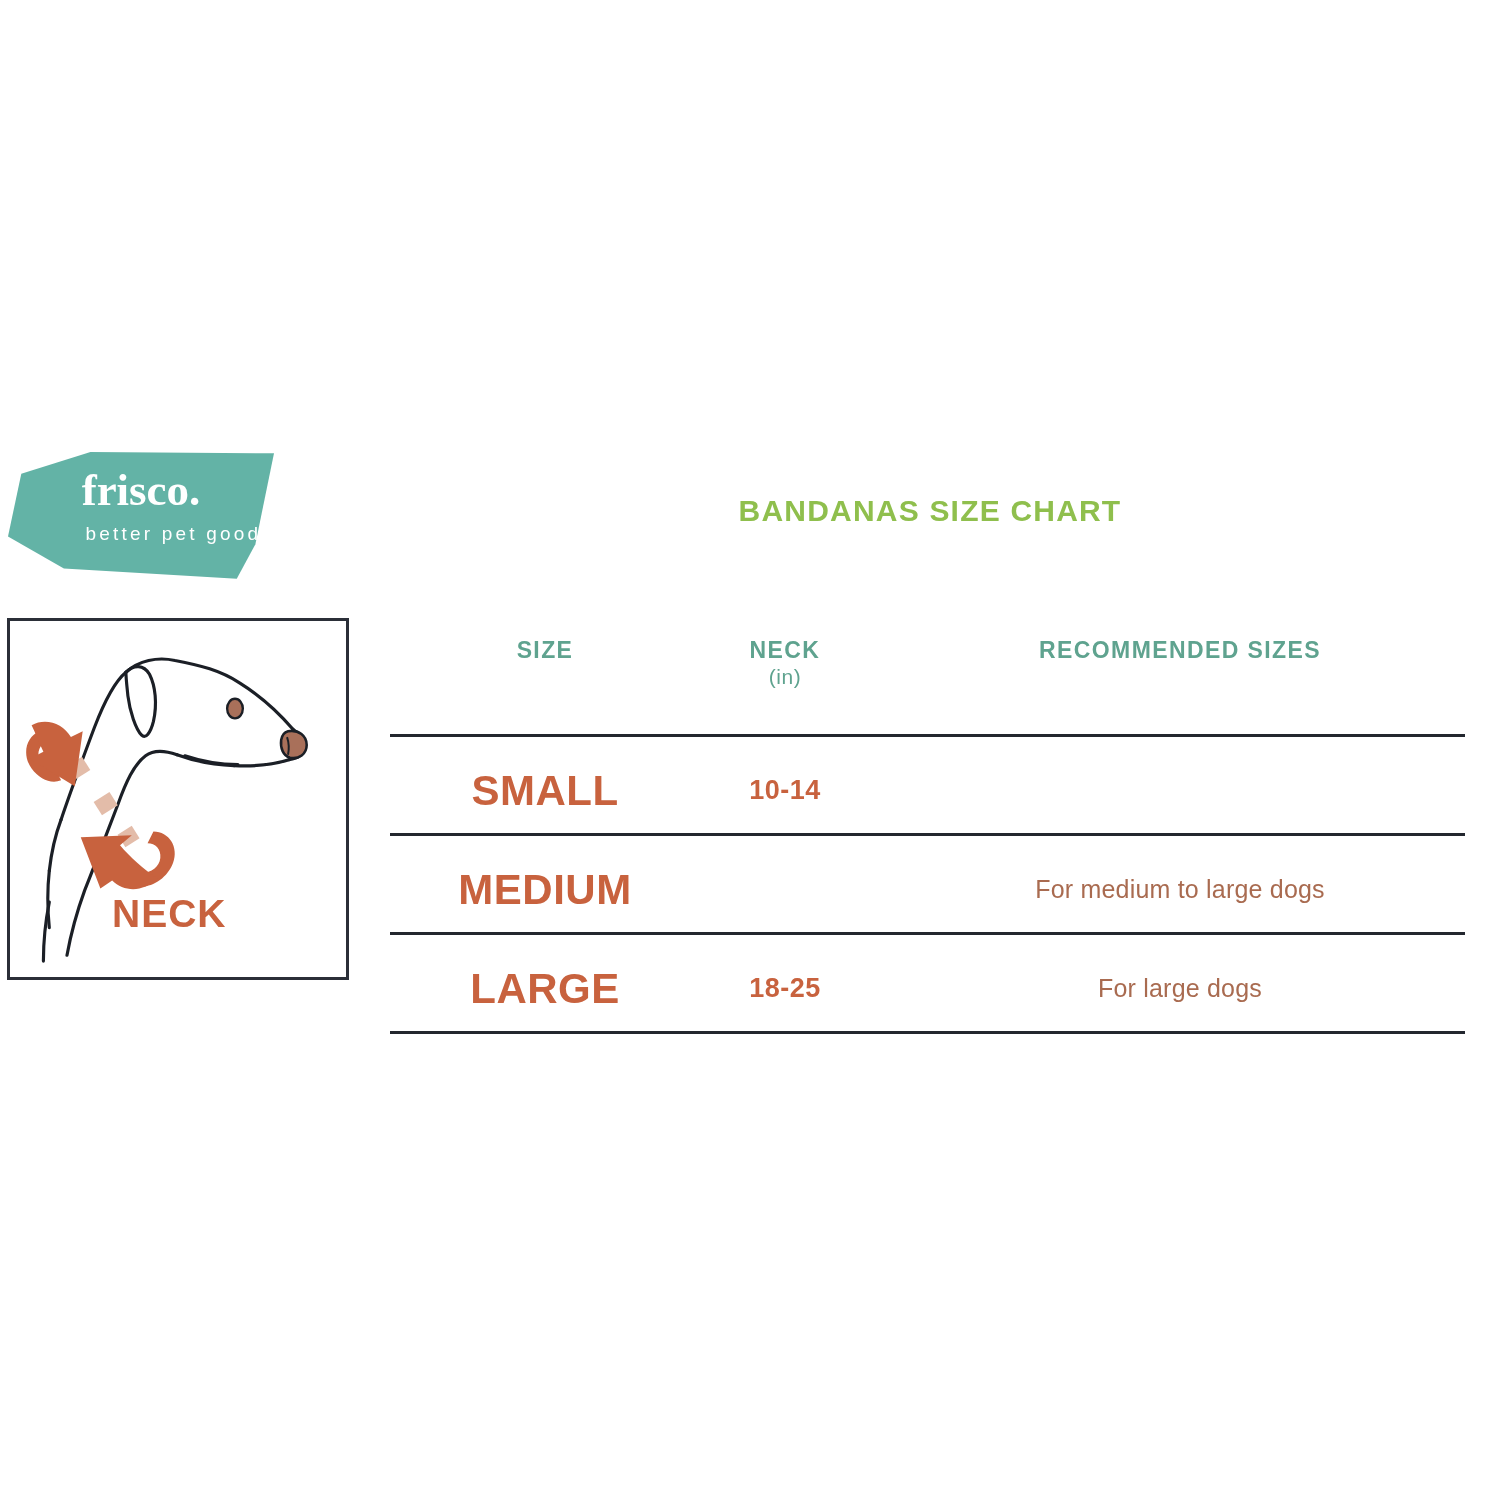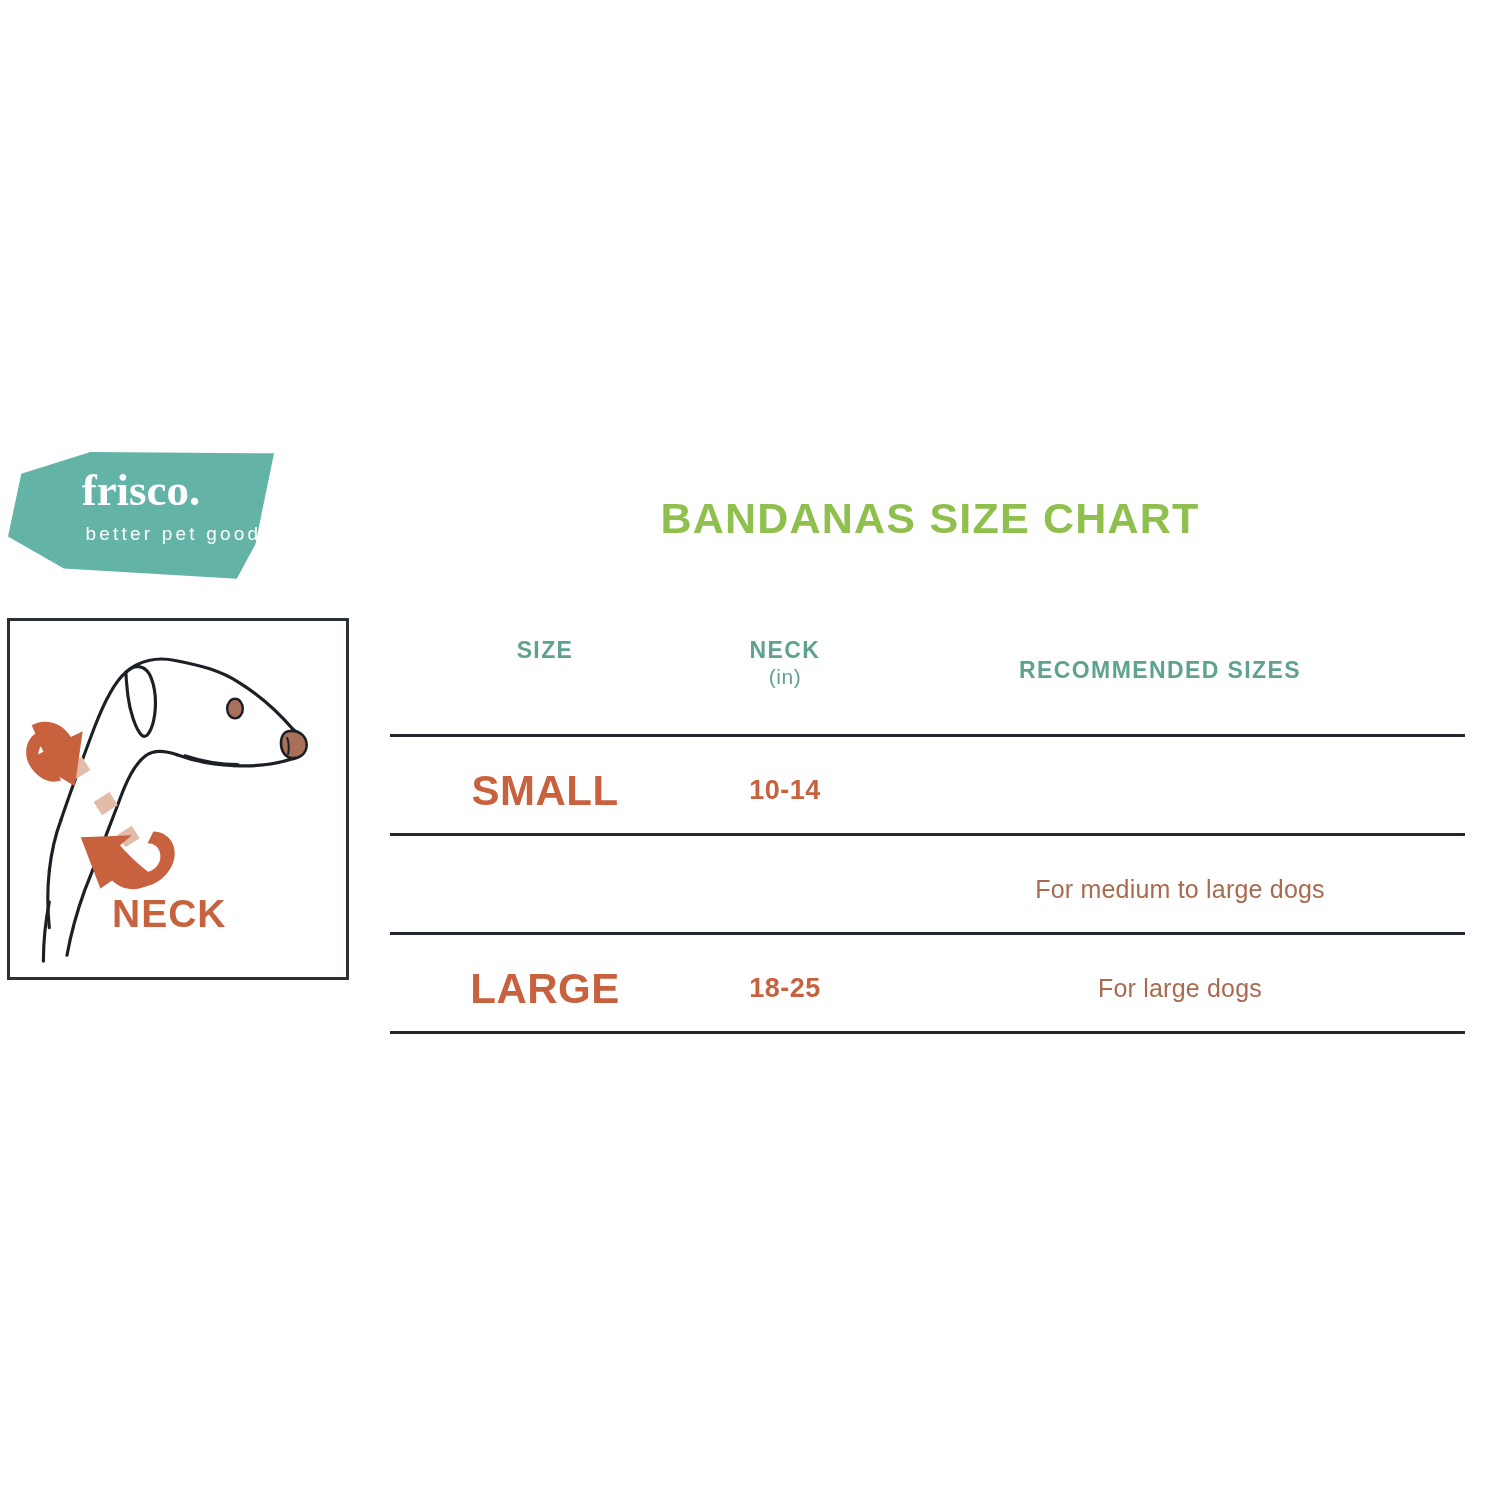--- a/index.html
+++ b/index.html
@@ -79,21 +79,21 @@
   }
 
   
   .chart-title {
     position: absolute;
     left: 390px;
     top: 494px;
     width: 1080px;
     text-align: center;
     color: #8FBF4D;
-    font-size: 43px;
+    font-size: 30px;
     font-weight: 700;
     letter-spacing: 1.2px;
     font-family: "Liberation Sans", sans-serif;
   }
 
   
   .table {
     position: absolute;
     left: 390px;
     top: 622px;
@@ -115,21 +115,21 @@
   }
   .hcell .sub {
     display: block;
     margin-top: 1px;
     font-size: 21px;
     font-weight: 400;
     letter-spacing: 0.5px;
   }
   .col-size  { left: 30px;  width: 250px; }
   .col-neck  { left: 270px; width: 250px; }
-  .col-rec   { left: 500px; width: 540px; margin-top: 20px; }
+  .col-rec   { left: 520px; width: 540px; }
 
   .rule {
     height: 3px;
     background: #23272f;
     width: 100%;
   }
   .trow {
     position: relative;
     height: 96px;
   }
@@ -242,20 +242,21 @@
   <div class="rule"></div>
 
   <div class="trow">
     <div class="cell size">SMALL</div>
     <div class="cell neck">10-14</div>
   </div>
 
   <div class="rule"></div>
 
   <div class="trow">
+    <div class="cell size">MEDIUM</div>
     <div class="cell rec">For medium to large dogs</div>
   </div>
 
   <div class="rule"></div>
 
   <div class="trow">
     <div class="cell size">LARGE</div>
     <div class="cell neck">18-25</div>
     <div class="cell rec">For large dogs</div>
   </div>

